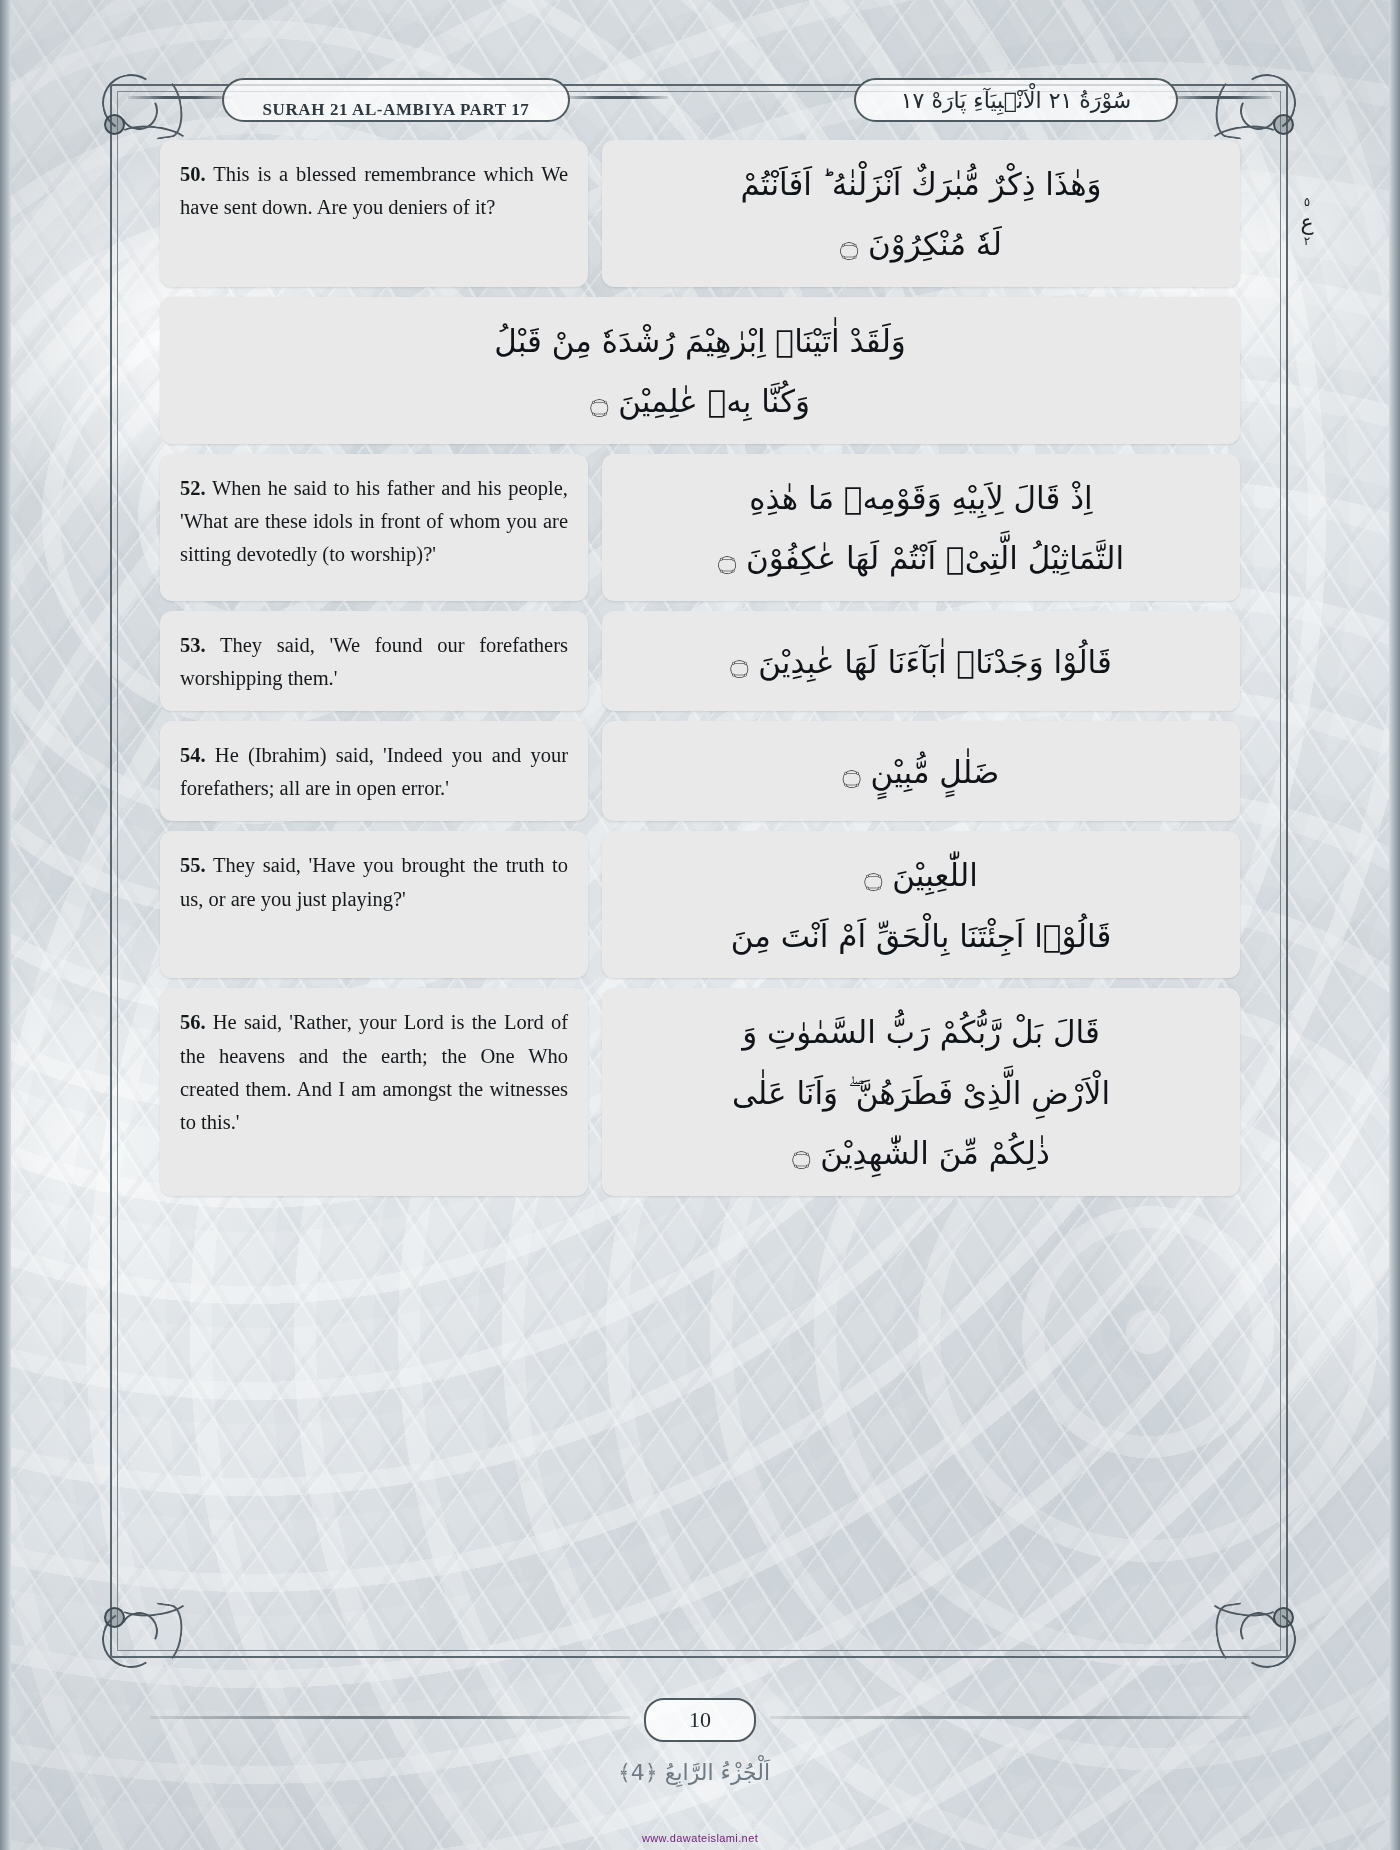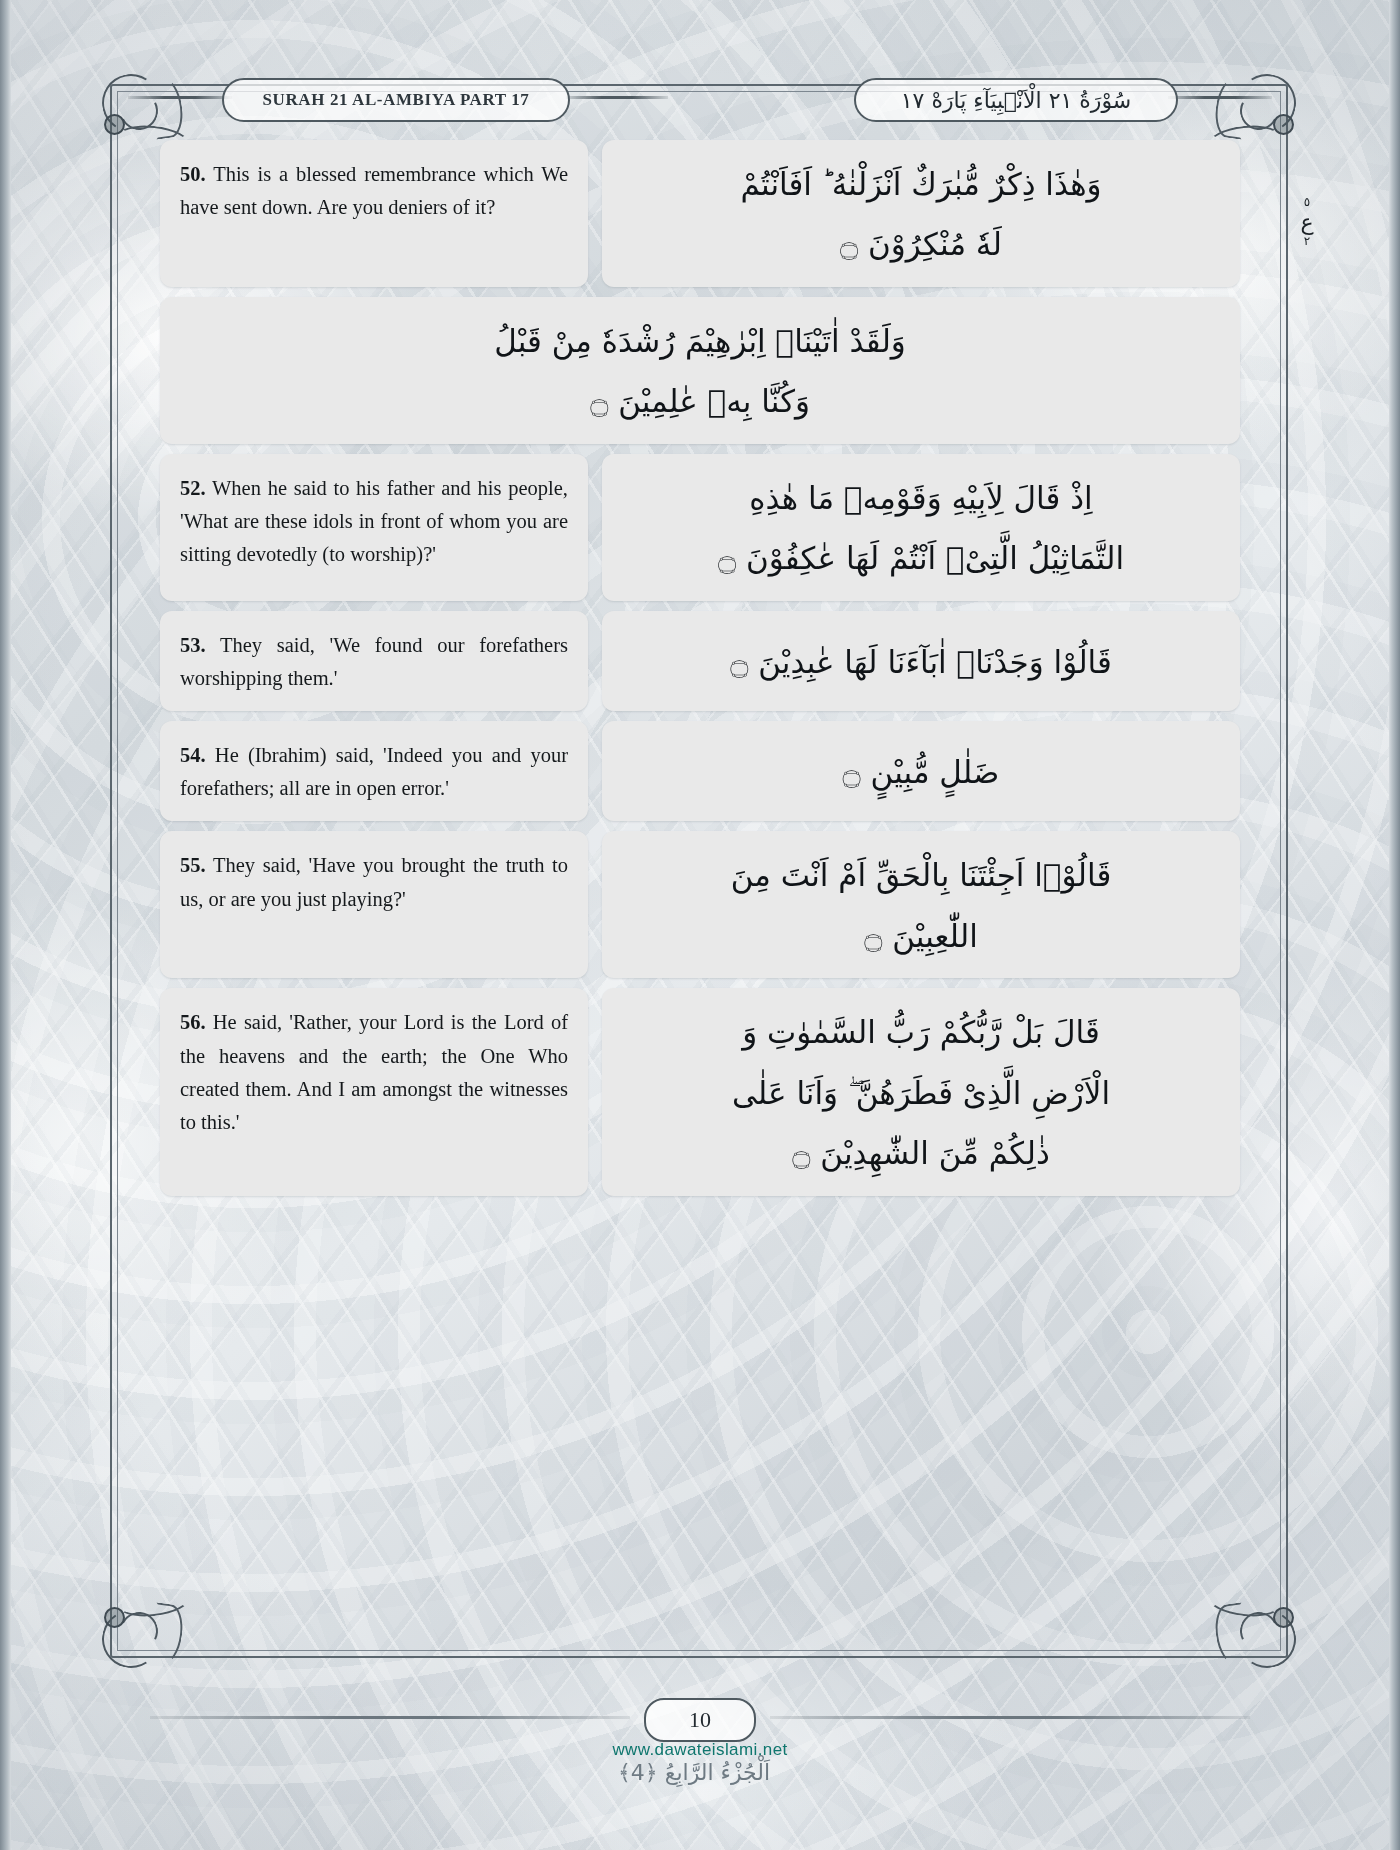--- a/index.html
+++ b/index.html
@@ -105,20 +105,21 @@
     border: 2px solid #4e5960;
     border-radius: 22px;
     background: rgba(255,255,255,.72);
     display: flex;
     align-items: center;
     justify-content: center;
   }
   .hdr-en {
     left: 222px;
     width: 344px;
+    align-items: flex-end;
   }
   .hdr-en span {
     font-family: "Liberation Serif", serif;
     font-size: 17px;
     font-weight: 700;
     letter-spacing: .6px;
     color: #2e373d;
     white-space: nowrap;
   }
   .hdr-ar {
@@ -245,26 +246,26 @@
     text-align: center;
     direction: rtl;
     font-family: "DejaVu Sans", sans-serif;
     font-size: 22px;
     color: #6e7a83;
   }
   .site-line {
     position: absolute;
     left: 0;
     right: 0;
-    top: 1740px;
+    top: 1832px;
     text-align: center;
     font-family: "Liberation Sans", sans-serif;
-    font-size: 17px;
+    font-size: 11px;
     letter-spacing: .4px;
-    color: #0f766e;
+    color: #701a75;
   }
 </style>
 </head>
 <body>
 
 <div class="bg-base"></div>
 <div class="bg-damask"></div>
 <div class="bg-vignette"></div>
 <div class="edge left"></div>
 <div class="edge right"></div>
@@ -347,22 +348,22 @@
     </div>
     <div class="verse-row">
       <div class="trans-cell"><span class="vnum">54.</span> <span>He (Ibrahim) said, 'Indeed you and your forefathers; all are in open error.'</span></div>
       <div class="arabic-cell">
         <div class="aline">ضَلٰلٍ مُّبِيْنٍ ۝</div>
       </div>
     </div>
     <div class="verse-row">
       <div class="trans-cell"><span class="vnum">55.</span> <span>They said, 'Have you brought the truth to us, or are you just playing?'</span></div>
       <div class="arabic-cell">
+        <div class="aline">اللّٰعِبِيْنَ ۝</div>
         <div class="aline">قَالُوْۤا اَجِئْتَنَا بِالْحَقِّ اَمْ اَنْتَ مِنَ</div>
-        <div class="aline">اللّٰعِبِيْنَ ۝</div>
       </div>
     </div>
     <div class="verse-row">
       <div class="trans-cell"><span class="vnum">56.</span> <span>He said, 'Rather, your Lord is the Lord of the heavens and the earth; the One Who created them. And I am amongst the witnesses to this.'</span></div>
       <div class="arabic-cell">
         <div class="aline">قَالَ بَلْ رَّبُّكُمْ رَبُّ السَّمٰوٰتِ وَ</div>
         <div class="aline">الْاَرْضِ الَّذِیْ فَطَرَهُنَّ ۖ وَاَنَا عَلٰى</div>
         <div class="aline">ذٰلِكُمْ مِّنَ الشّٰهِدِيْنَ ۝</div>
       </div>
     </div>

